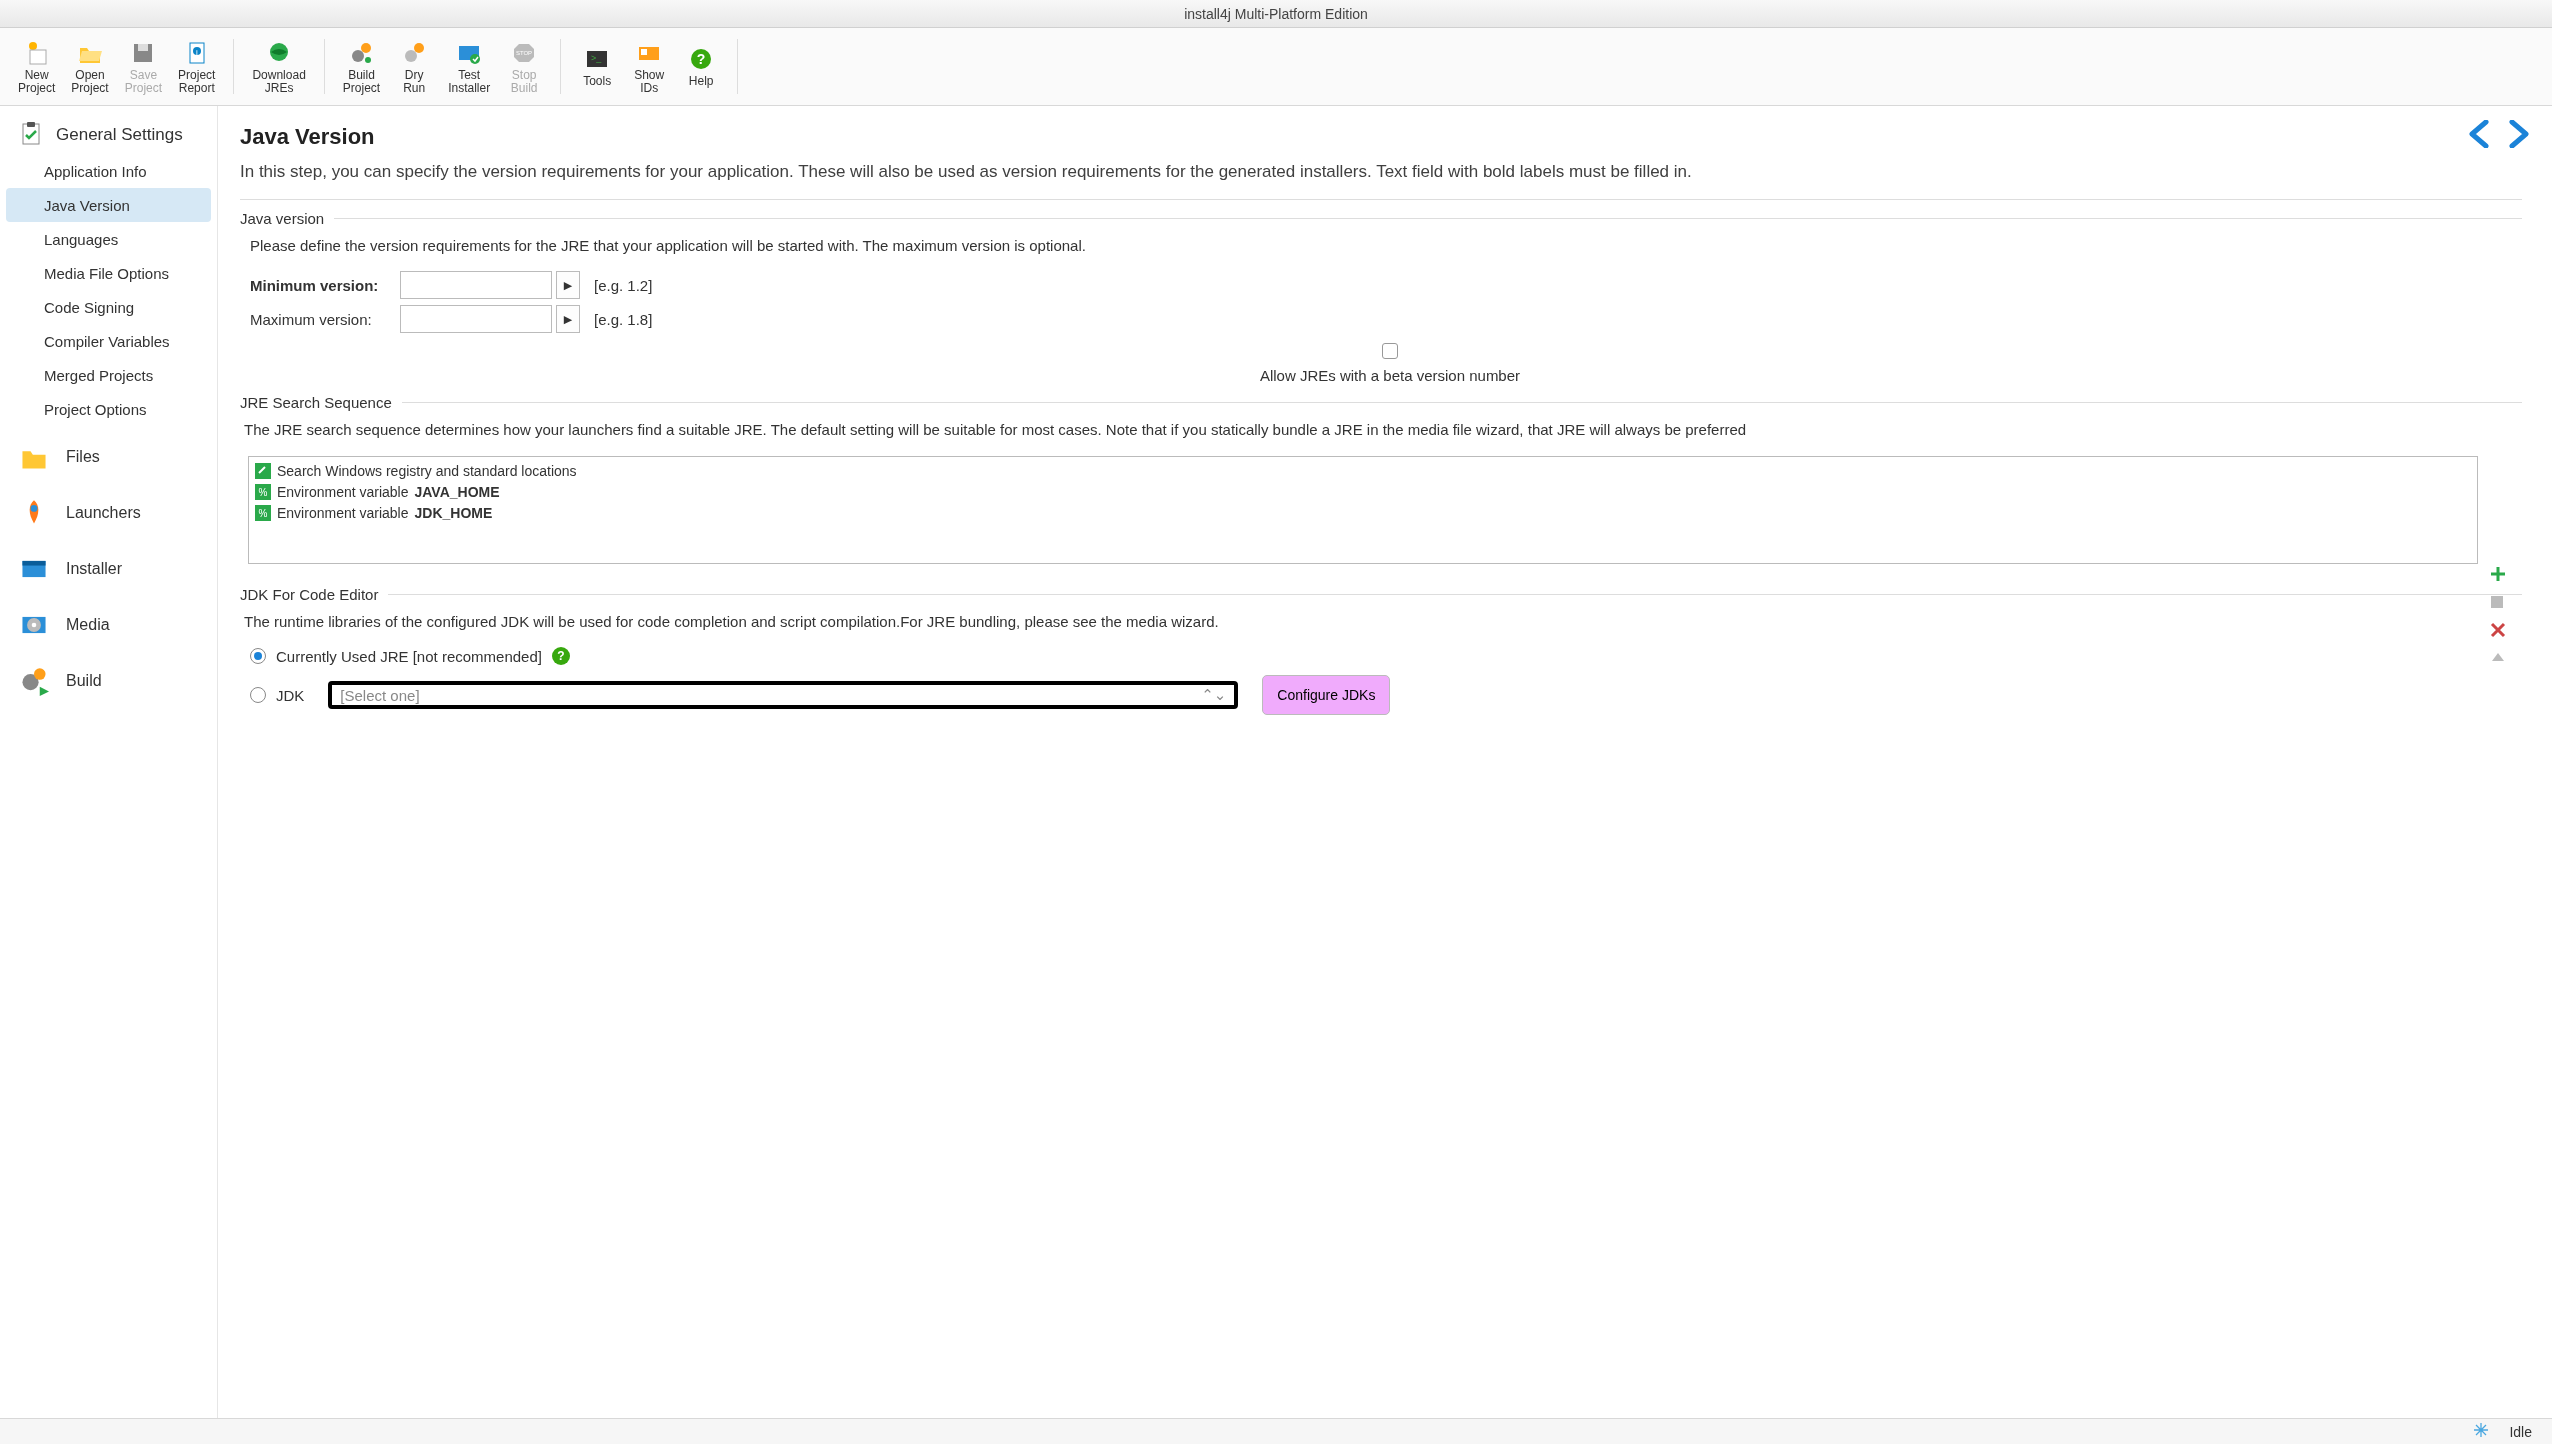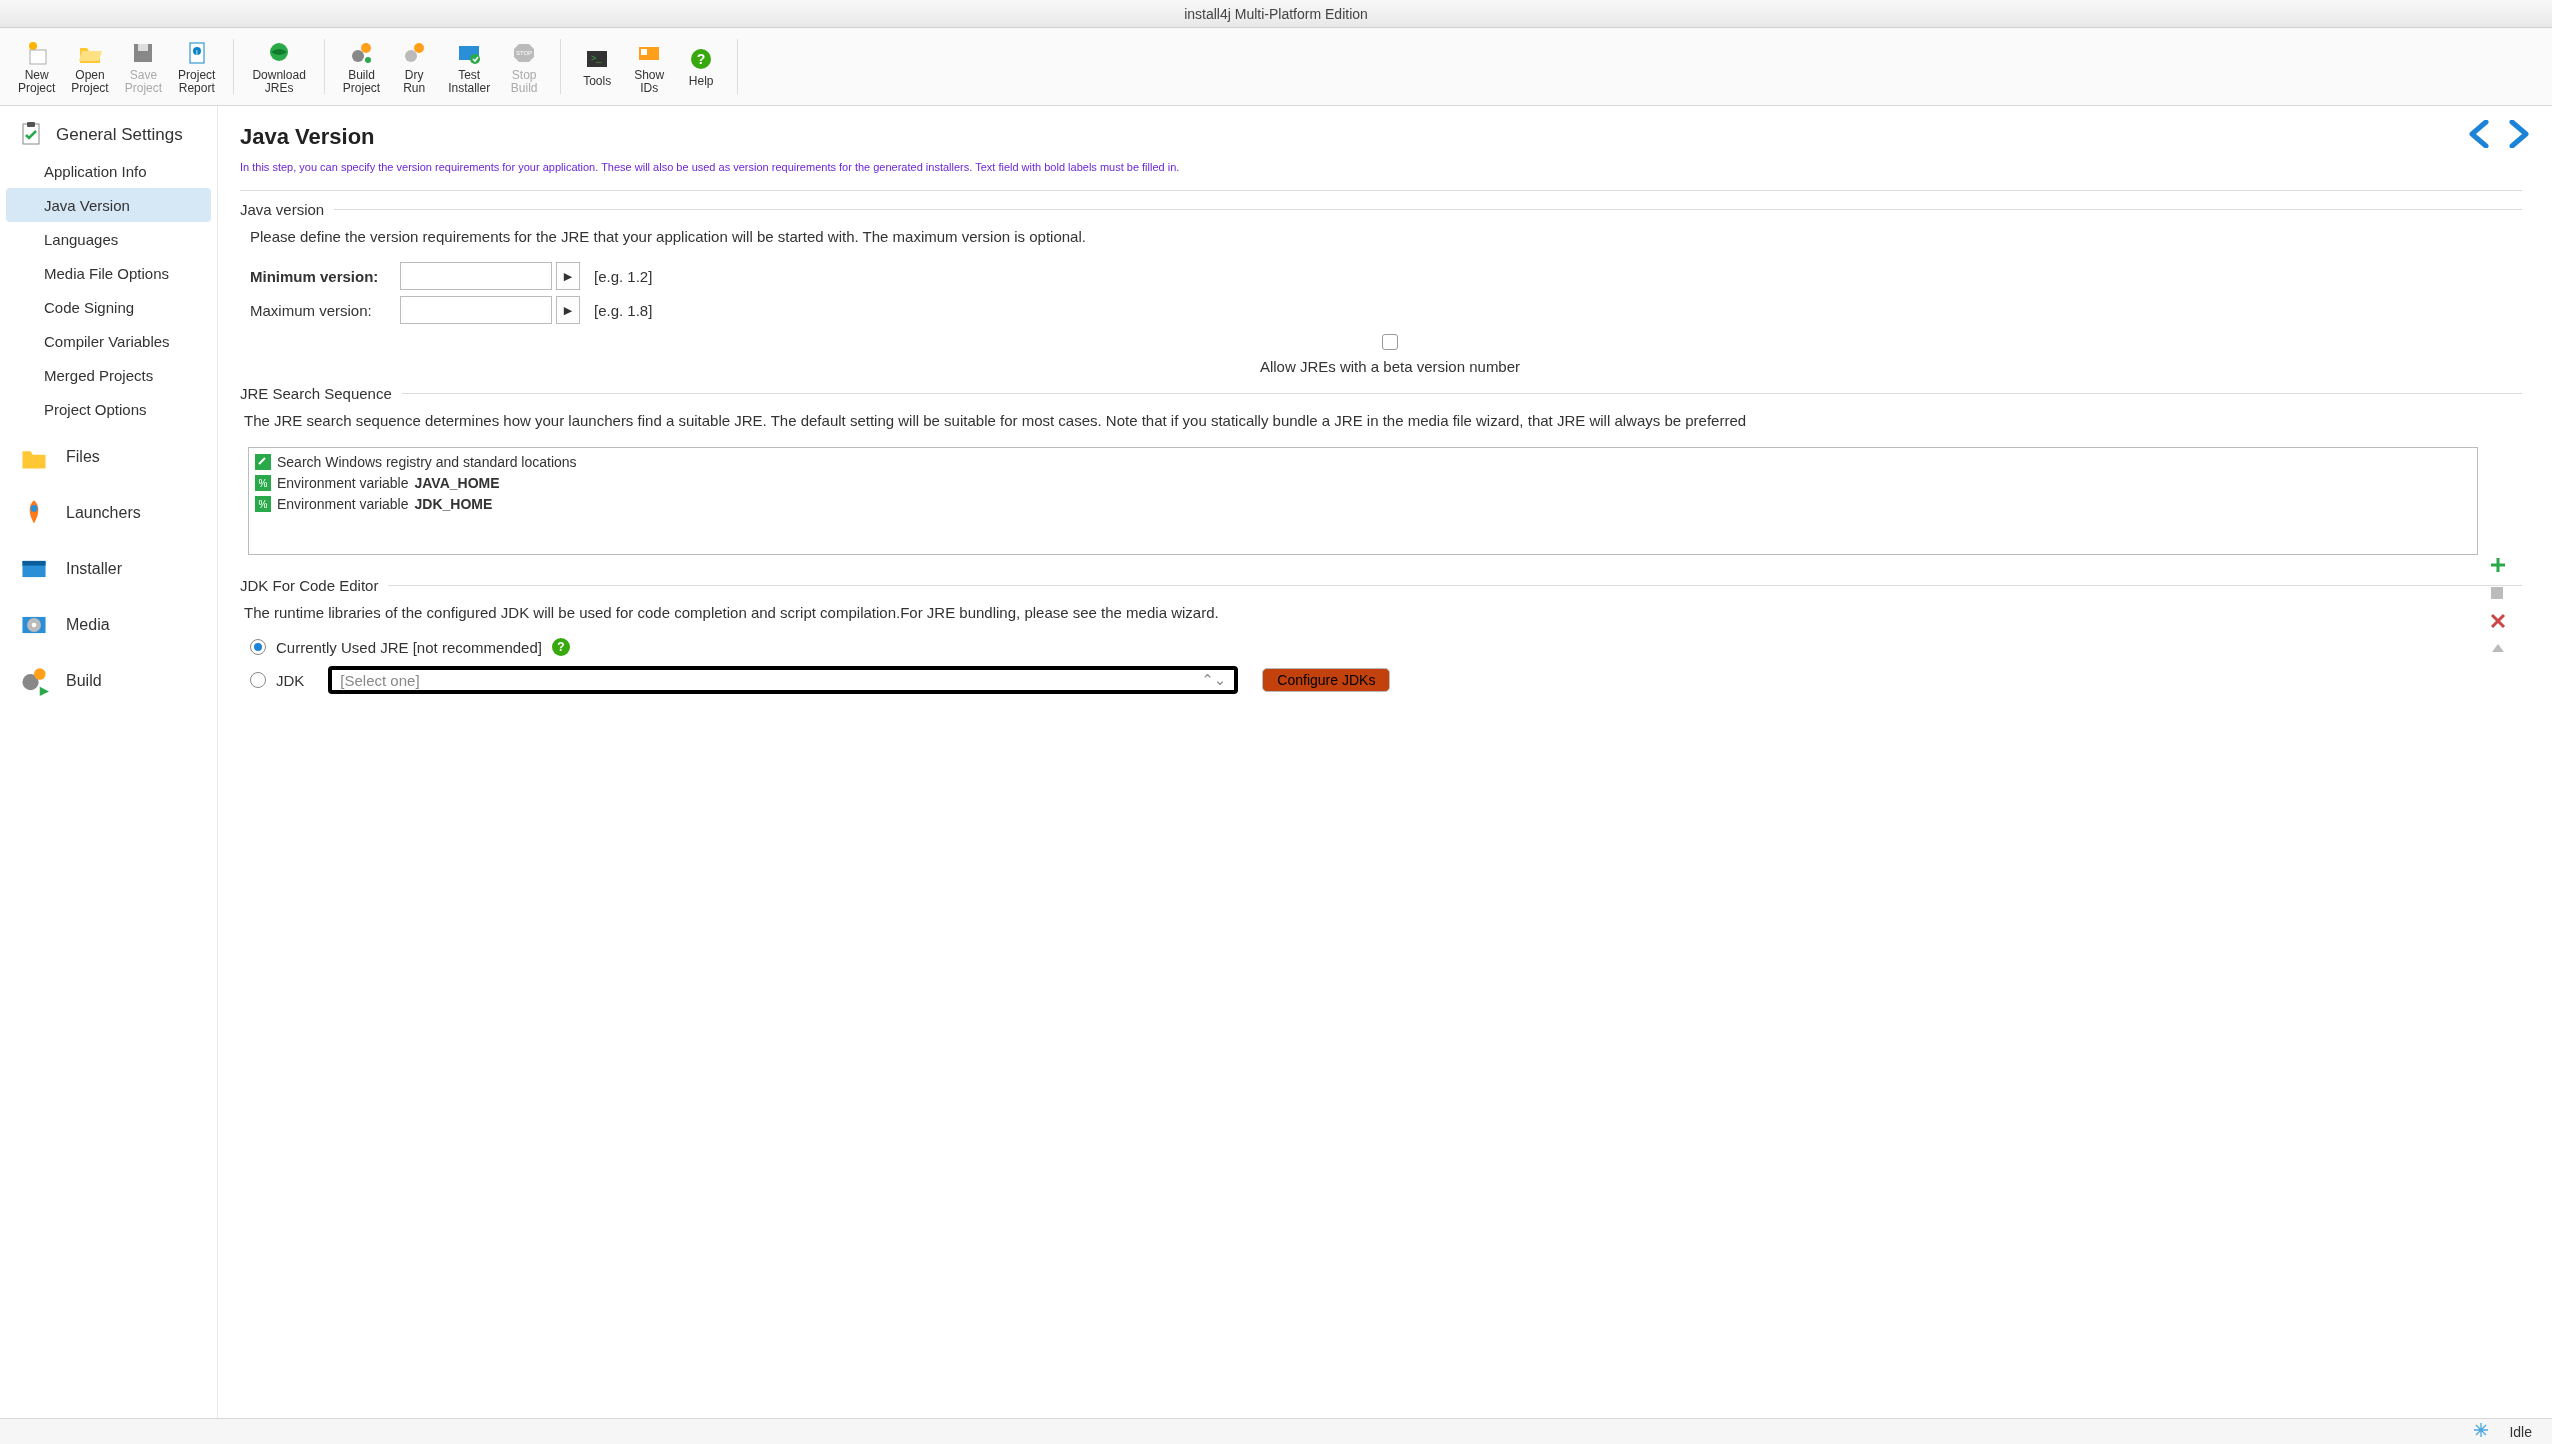--- a/index.html
+++ b/index.html
@@ -13,21 +13,21 @@
 .tbtn.disabled .tbtn-label { color: #aaa; }
 .main { display: flex; height: calc(100vh - 28px - 78px - 26px); background: #fff; }
 .sidebar { width: 218px; background: #fff; border-right: 1px solid #e6e6e6; padding-top: 10px; }
 .sidebar-section { display: flex; align-items: center; height: 38px; padding-left: 18px; font-size: 17px; color: #333; font-weight: 500; gap: 12px; }
 .sidebar-item { display: flex; align-items: center; height: 34px; padding-left: 38px; font-size: 15px; color: #333; cursor: pointer; border-radius: 4px; margin: 0 6px; }
 .sidebar-item.active { background: #d6e8f5; }
 .sidebar-big { display: flex; align-items: center; height: 50px; padding-left: 18px; font-size: 16px; gap: 16px; cursor: pointer; margin-top: 6px; }
 .sidebar-big-icon { width: 32px; height: 32px; display: flex; align-items: center; justify-content: center; }
 .content { flex: 1; padding: 18px 30px 10px 22px; overflow-y: auto; position: relative; }
 .page-title { font-size: 22px; font-weight: 700; margin-bottom: 10px; color: #222; }
-.page-desc { font-size: 11px; color: #6d28d9; line-height: 1.45; margin-bottom: 14px; }
+.page-desc { font-size: 17px; color: #404040; line-height: 1.45; margin-bottom: 14px; }
 .nav-arrows { position: absolute; top: 14px; right: 22px; display: flex; gap: 14px; }
 .nav-arrow { cursor: pointer; }
 .divider-line { border: none; border-top: 1px solid #ddd; margin-bottom: 10px; }
 .fieldset-label { font-size: 15px; color: #333; margin-top: 10px; margin-bottom: 6px; position: relative; display: flex; align-items: center; }
 .fieldset-label::after { content: ""; flex: 1; margin-left: 10px; border-top: 1px solid #ddd; }
 .fieldset-desc { font-size: 15px; color: #333; line-height: 1.5; margin: 8px 0 14px 10px; }
 .field-row { display: flex; align-items: center; margin: 6px 0 6px 10px; }
 .field-label { width: 150px; font-size: 15px; }
 .field-label.bold { font-weight: 700; }
 .text-input { width: 152px; height: 28px; border: 1px solid #bbb; padding: 2px 6px; font-size: 14px; background: #fff; }
@@ -37,21 +37,21 @@
 .checkbox { width: 16px; height: 16px; border: 1px solid #999; border-radius: 3px; background: #fff; }
 .list-box { border: 1px solid #bbb; margin-left: 8px; margin-top: 8px; padding: 4px 6px; width: calc(100% - 52px); height: 108px; overflow: hidden; }
 .list-line { display: flex; align-items: center; height: 21px; font-size: 14px; gap: 6px; }
 .mini-icon { width: 16px; height: 16px; display:inline-flex; align-items:center; justify-content:center; }
 .list-actions { position: absolute; right: 14px; display: flex; flex-direction: column; gap: 8px; }
 .list-actions .act { width:20px; height:20px; display:flex; align-items:center; justify-content:center; cursor:pointer; }
 .radio-row { display: flex; align-items: center; margin: 10px 0 0 10px; gap: 10px; font-size: 15px; }
 .radio { width: 16px; height: 16px; border: 1px solid #888; border-radius: 50%; display:flex; align-items:center; justify-content:center; }
 .radio.checked::after { content:""; width:8px; height:8px; background:#1b83d8; border-radius:50%; }
 .select-box { flex:1; max-width: 910px; height: 28px; border: 4px solid #000000; border-radius: 4px; padding: 2px 8px; color: #888; margin-left: 14px; display:flex; align-items:center; justify-content:space-between; background:#fff; }
-.config-btn { height: 24px; border: 1px solid #bbb; border-radius: 5px; padding: 3px 14px; background: #c2410c; margin-left: 14px; font-size: 14px; cursor:pointer; }
+.config-btn { height: 40px; border: 1px solid #bbb; border-radius: 5px; padding: 3px 14px; background: #f0abfc; margin-left: 14px; font-size: 14px; cursor:pointer; }
 .help-circle { width:18px; height:18px; background:#37a80e; color:#fff; border-radius:50%; font-size:12px; display:inline-flex; align-items:center; justify-content:center; font-weight:700; }
 .statusbar { height: 26px; border-top: 1px solid #d8d8d8; background:#f6f6f6; display:flex; align-items:center; justify-content:flex-end; padding-right: 20px; gap: 20px; font-size: 14px; }
 </style>
 </head>
 <body>
 
 <div class="title-bar">
   <span>install4j Multi-Platform Edition</span>
 </div>
 

